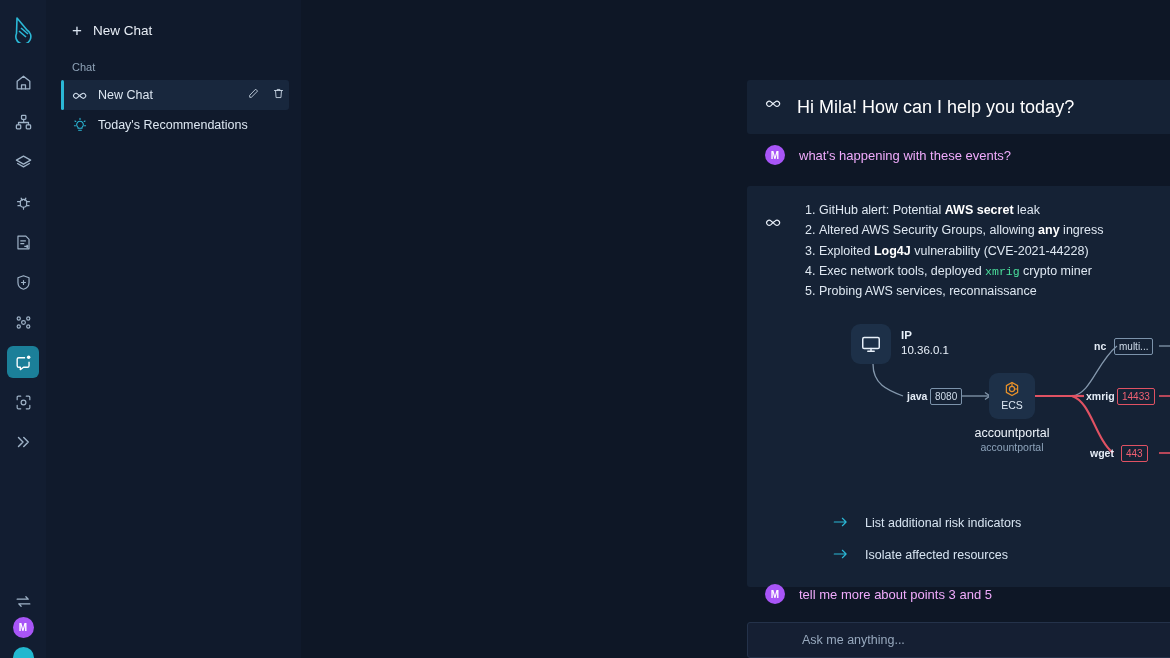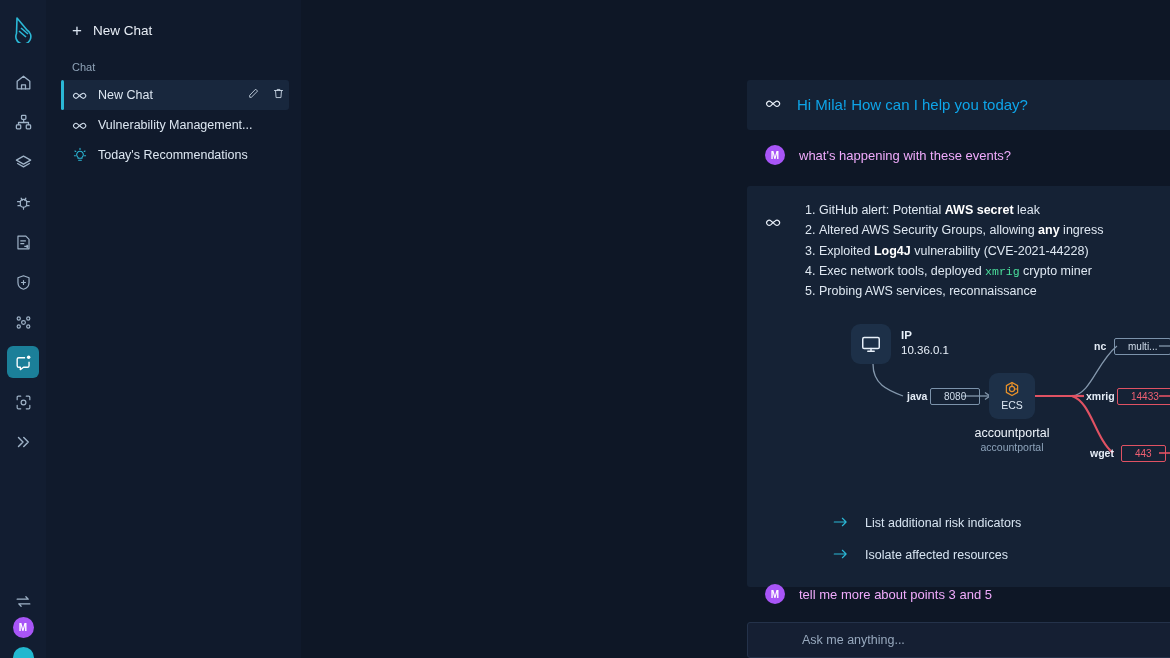--- a/index.html
+++ b/index.html
@@ -77,21 +77,21 @@
   .msg-bot {
     position: absolute; left: 446px; width: 586px;
     background: #152235; border-radius: 3px;
     display: flex; gap: 14px; padding: 14px 18px;
   }
   .msg-user {
     position: absolute; left: 446px; width: 586px;
     display: flex; gap: 14px; align-items: center; padding: 0 18px;
   }
   .bot-ico { width: 18px; flex: none; color: #e7eef7; padding-top: 1px; }
-  .bot-text { color: #0ea5e9; font-size: 15px; line-height: 1.45; }
+  .bot-text { color: #ffffff; font-size: 18px; line-height: 1.45; }
   .avatar-m {
     width: 20px; height: 20px; border-radius: 50%; background: #a855f7;
     color: #fff; font-size: 10px; font-weight: bold; flex: none;
     display: flex; align-items: center; justify-content: center;
   }
   .user-text { color: #f0abfc; font-size: 13px; }
 
   ol.events { list-style: decimal; padding-left: 22px; }
   ol.events li { color: #dfe8f2; font-size: 12.5px; line-height: 1.62; }
   ol.events li b { color: #ffffff; font-weight: bold; }
@@ -110,21 +110,21 @@
     position: absolute; width: 46px; height: 46px; border-radius: 9px;
     background: #1d3048; display: flex; flex-direction: column;
     align-items: center; justify-content: center; gap: 1px;
   }
   .ecsbox span { color: #dfe9f4; font-size: 10.5px; }
   .ecs-caption { position: absolute; text-align: center; width: 150px; }
   .ecs-caption .t1 { color: #eef4fb; font-size: 12.5px; display: block; }
   .ecs-caption .t2 { color: #8ea4bb; font-size: 10.5px; display: block; margin-top: 1px; }
   .edgelabel { position: absolute; font-size: 10.5px; color: #e4ecf6; font-weight: bold; }
   .portbox {
-    position: absolute; font-size: 10px; padding: 2px 13px; border-radius: 2px;
+    position: absolute; font-size: 10px; padding: 2px 4px; border-radius: 2px;
     border: 1px solid #7c93ab; color: #cfdcea; background: transparent;
   }
   .portbox.danger { border-color: #e05263; color: #ef6072; }
 
   
   .suggest { display: flex; align-items: center; gap: 17px; padding: 9px 0 9px 36px; }
   .suggest .arr { color: #2bb8d6; font-size: 14px; line-height: 1; }
   .suggest .lbl { color: #d7e4f1; font-size: 12.5px; }
 
   
@@ -261,28 +261,20 @@
         </span>
         <span>
           <svg width="13" height="13" viewBox="0 0 24 24" fill="none" stroke="currentColor" stroke-width="1.6" stroke-linecap="round" stroke-linejoin="round">
             <path d="M4.5 6.5h15M9.5 6.5V4.5h5v2M6.5 6.5l1 13h9l1-13"></path>
           </svg>
         </span>
       </span>
     </div>
 
 
-    <div class="chat-item">
-      <span class="chat-ico">
-        <svg width="16" height="11" viewBox="0 0 22 13" fill="none" stroke="currentColor" stroke-width="1.5">
-          <path d="M10.5 6.5 7.8 9.2a3.3 3.3 0 1 1 0-4.7l5.4 4.7a3.3 3.3 0 1 0 0-4.7z" stroke-linejoin="round"></path>
-        </svg>
-      </span>
-      <span class="chat-label">Vulnerability Management...</span>
-    </div>
 
     <div class="chat-item">
       <span class="chat-ico" style="color:#2bb8d6">
         <svg width="16" height="16" viewBox="0 0 24 24" fill="none" stroke="currentColor" stroke-width="1.6" stroke-linecap="round">
           <path d="M9 15.5a5 5 0 1 1 6 0v1.5h-6z"></path>
             <path d="M10 20h4"></path>
           <path d="M12 2v1.6M4.4 6l1.3.8M19.6 6l-1.3.8M3.6 13h1.6M18.8 13h1.6"></path>
         </svg>
       </span>
       <span class="chat-label">Today's Recommendations</span>

